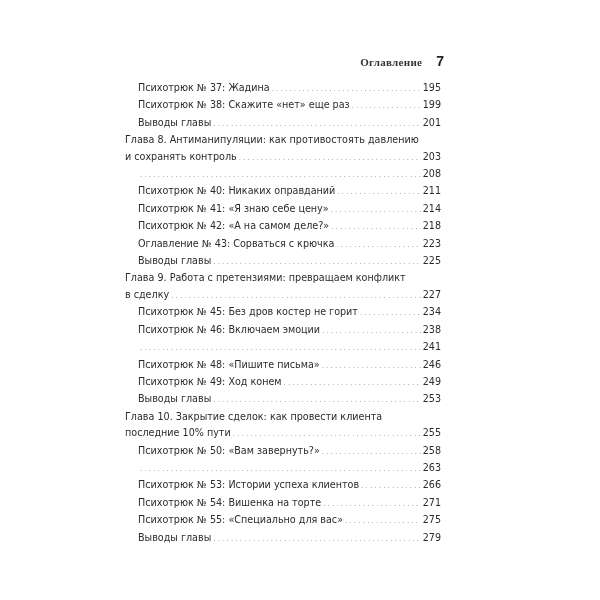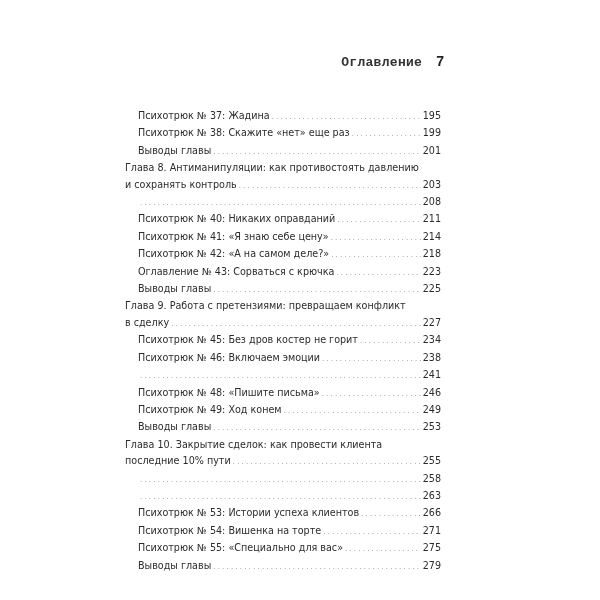--- a/index.html
+++ b/index.html
@@ -1,21 +1,21 @@
 <!DOCTYPE html>
 <html><head>
 <meta charset="utf-8">
 <style>
   html, body { margin: 0; padding: 0; background: #ffffff; }
   body { width: 600px; height: 600px; position: relative; overflow: hidden;
          font-family: "DejaVu Sans", sans-serif; color: #2b2b2b; }
   .header { position: absolute; top: 53px; right: 156px; display: flex; align-items: baseline; gap: 14px; }
-  .header .running { font-family: Liberation Mono, monospace; font-size: 13px; font-weight: bold; letter-spacing: 0.3px; color: #333; }
+  .header .running { font-family: Liberation Serif, serif; font-size: 11px; font-weight: bold; letter-spacing: 0.3px; color: #333; }
   .header .pagenum { font-family: "Liberation Sans", sans-serif; font-size: 14px; font-weight: bold; color: #222; }
-  .toc { position: absolute; top: 108px; left: 125px; width: 316px; font-size: 9.6px; line-height: 16.4px; }
+  .toc { position: absolute; top: 80px; left: 125px; width: 316px; font-size: 9.6px; line-height: 16.4px; }
   .row { display: flex; align-items: baseline; white-space: nowrap; }
   .row.sub { padding-left: 13px; }
   .row .title { flex: 0 0 auto; }
   .row .leader { flex: 1 1 auto; overflow: hidden; margin: 0 2px; color: #777; letter-spacing: 2.2px; font-size: 7px; }
   .row .leader::before { content: "................................................................................................................................................"; }
   .row .page { flex: 0 0 auto; }
   .line1 { white-space: nowrap; }
 </style>
 </head>
 <body>
@@ -117,20 +117,21 @@
     </div>
 
   <div class="line1">Глава 10. Закрытие сделок: как провести клиента</div>
   <div class="row">
       <span class="title">последние 10% пути</span>
       <span class="leader"></span>
       <span class="page">255</span>
     </div>
 
   <div class="row sub">
+      <span class="title">Психотрюк № 50: «Вам завернуть?»</span>
       <span class="leader"></span>
       <span class="page">258</span>
     </div>
   <div class="row sub">
       <span class="leader"></span>
       <span class="page">263</span>
     </div>
   <div class="row sub">
       <span class="title">Психотрюк № 53: Истории успеха клиентов</span>
       <span class="leader"></span>

